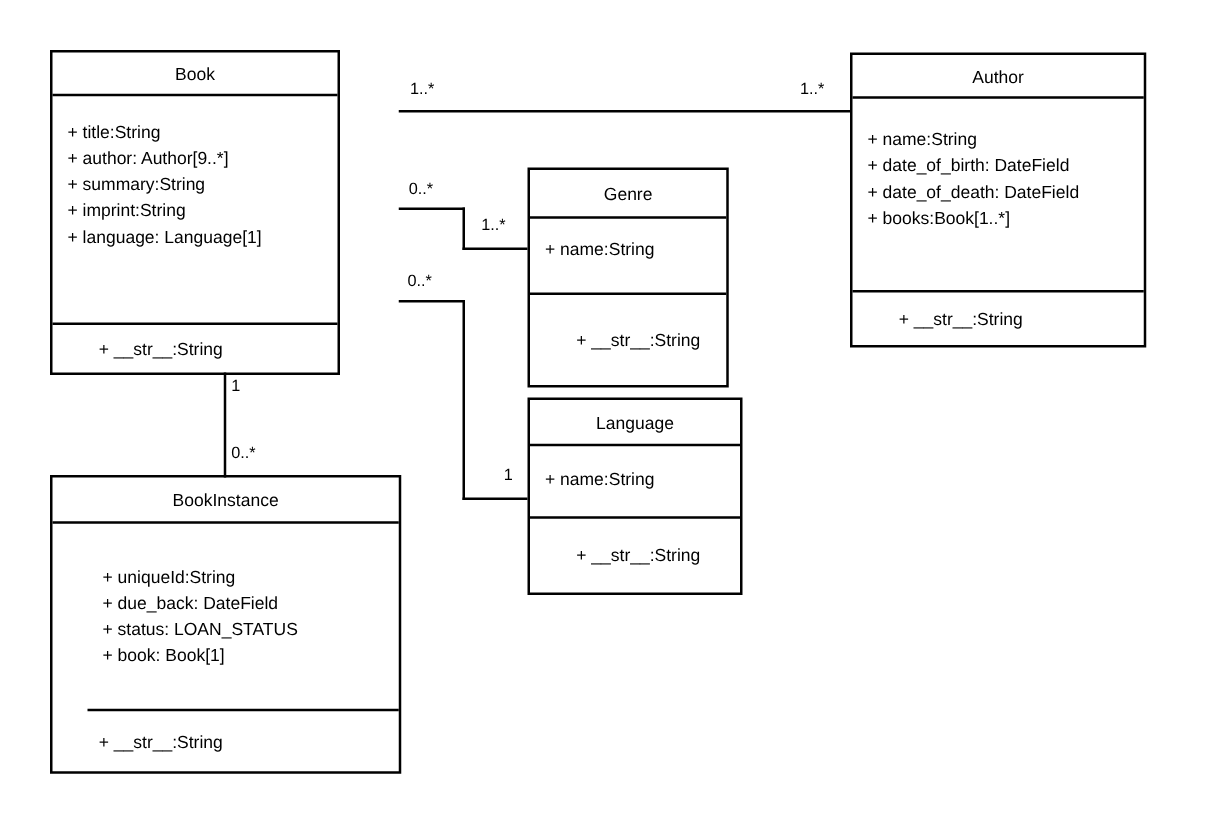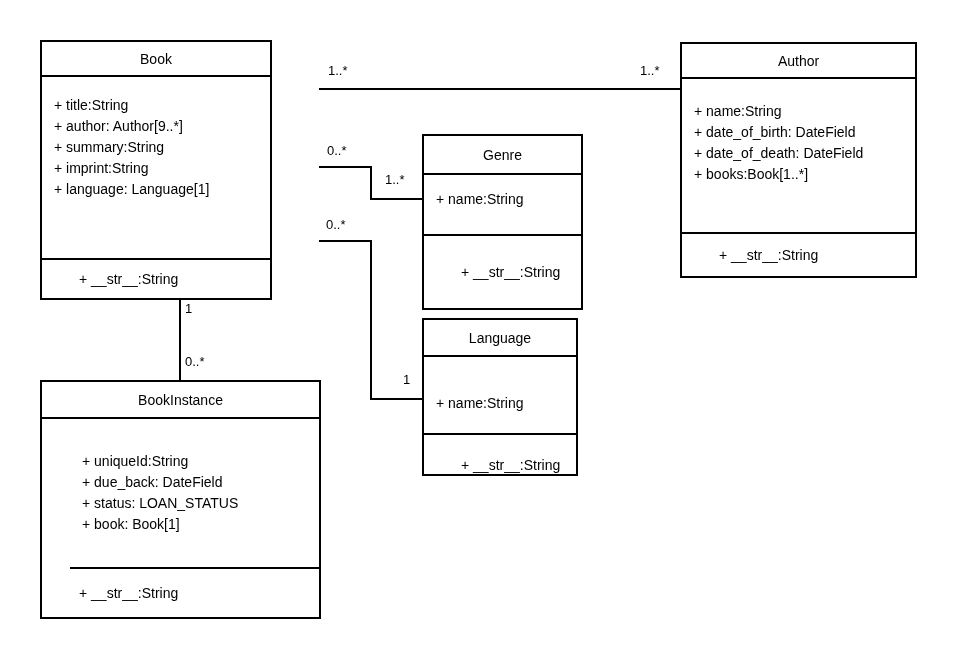--- a/index.html
+++ b/index.html
@@ -57,21 +57,21 @@
   
   .box-book        { left: 40px;  top: 40px;  width: 232px; height: 260px; }
   .box-book .uml-title        { flex-basis: 35px; }
   .box-book .uml-attrs        { flex-basis: 183px; padding-top: 18px; }
   .box-author      { left: 680px; top: 42px;  width: 237px; height: 236px; }
   .box-author .uml-title      { flex-basis: 35px; }
   .box-author .uml-attrs      { flex-basis: 155px; padding-top: 22px; }
   .box-genre       { left: 422px; top: 134px; width: 161px; height: 176px; }
   .box-genre .uml-title       { flex-basis: 39px; }
   .box-genre .uml-attrs       { flex-basis: 61px;  padding-top: 14px; }
-  .box-language    { left: 422px; top: 318px; width: 156px; height: 158px; gap: 20px; }
+  .box-language    { left: 422px; top: 318px; width: 172px; height: 158px; }
   .box-language .uml-title    { flex-basis: 37px; }
   .box-language .uml-attrs    { flex-basis: 58px;  padding-top: 16px; }
   .box-bookinstance{ left: 40px;  top: 380px; width: 281px; height: 239px; }
   .box-bookinstance .uml-title{ flex-basis: 37px; }
   .box-bookinstance .uml-attrs{ flex-basis: 150px; padding-top: 32px; margin-left: 28px; }
   
   .edge {
     position: absolute;
     background: #000000;
   }

